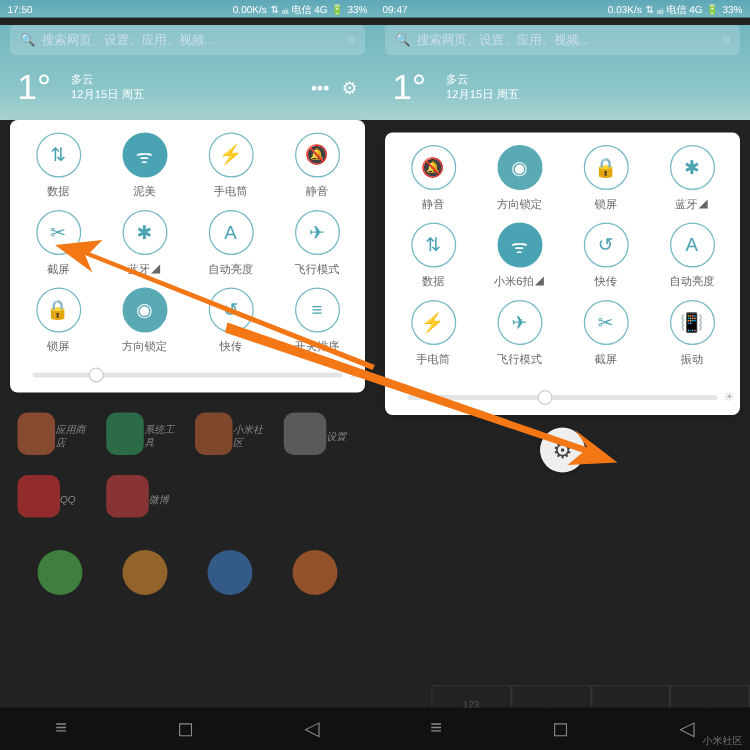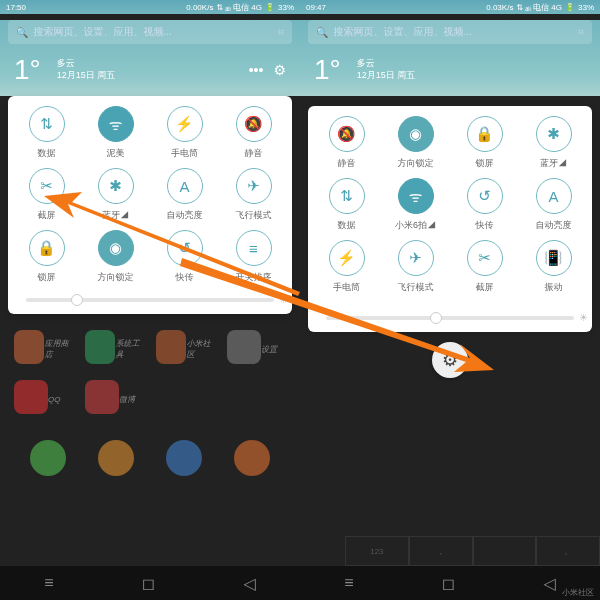--- a/index.html
+++ b/index.html
@@ -26,21 +26,21 @@
   .sun { position:absolute; right:-14px; top:-4px; font-size:10px; color:#bbb; }
   .navbar { position:absolute; bottom:0; left:0; right:0; height:34px; background:#111; display:flex; align-items:center; justify-content:space-around; color:#888; }
   .navbar .n { font-size:16px; }
   .apps { display:grid; grid-template-columns:repeat(4,1fr); gap:12px; padding:16px 14px; }
   .app { display:flex; flex-direction:row; align-items:center; font-size:8px; color:#888;font-style:italic; }
   .app .ai { width:34px; height:34px; border-radius:8px; margin-bottom:4px; }
   .dockrow { display:flex; justify-content:space-around; padding:6px 14px 42px; }
   .dock { width:36px; height:36px; border-radius:50%; }
   
   .gearfab { width:36px; height:36px; border-radius:50%; background:#efefef; display:flex; align-items:center; justify-content:center; margin:10px auto 0; color:#444; font-size:18px; box-shadow:0 1px 4px rgba(0,0,0,.3); }
-  .kbd { position:absolute; bottom:34px; left:0; right:0; height:30px; background:#222; display:flex;margin-left:45px; }
+  .kbd { position:absolute; bottom:22px; left:0; right:0; height:30px; background:#222; display:flex;margin-left:45px; }
   .kbd div { flex:1; border:1px solid #333; color:#555; font-size:8px; display:flex; align-items:center; justify-content:center; }
   .credit { position:absolute; bottom:2px; right:6px; font-size:8px; color:#777; z-index:3;}
   
   .arrow { position:absolute; z-index:5; pointer-events:none; }
   svg.ar path { fill:#f37714; }
 </style>
 </head>
 <body>
 
 <div class="container">

